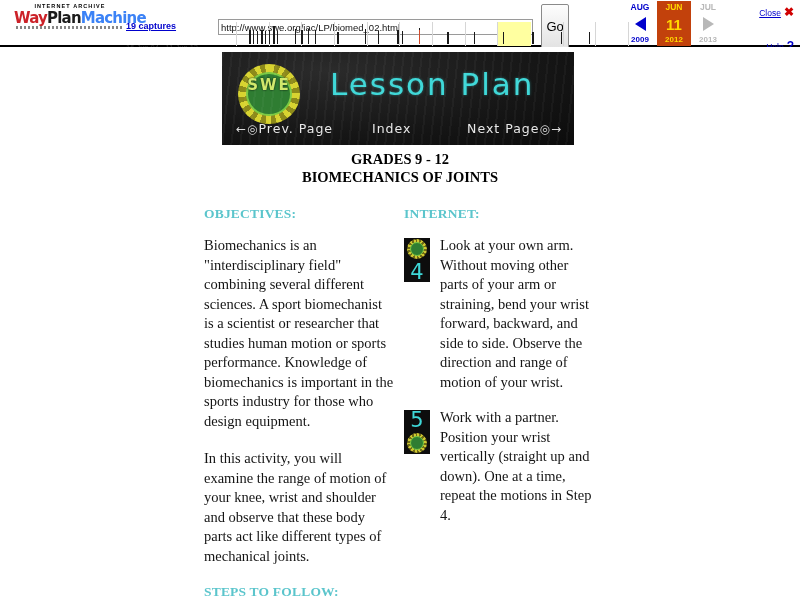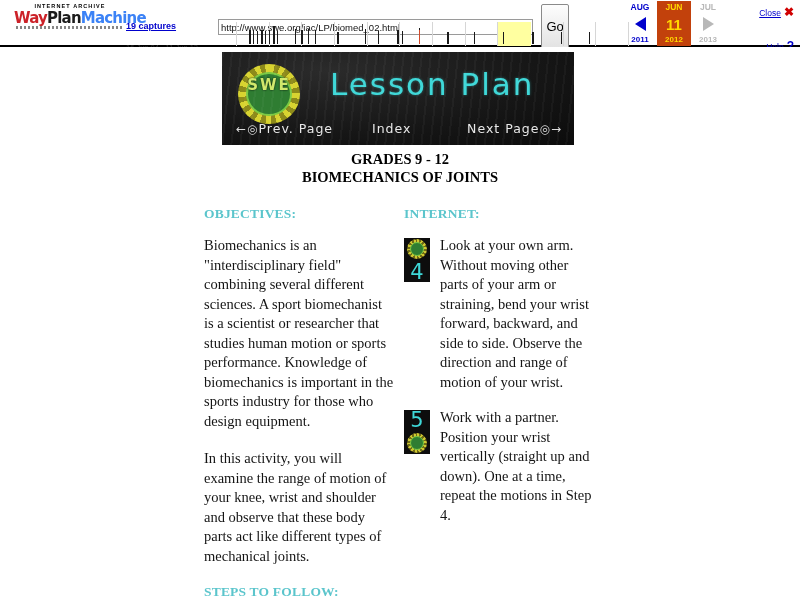--- a/index.html
+++ b/index.html
@@ -508,21 +508,21 @@
       <div class="wm-tick thick" style="left: 295px; height: 12px;"></div>
       <div class="wm-tick" style="left: 324px; height: 12px;"></div>
       <div class="wm-tick" style="left: 352px; height: 12px;"></div>
       <div class="wm-tick cur" style="left: 182px; height: 14px;"></div>
     </div>
 
   <div class="wm-dates">
     <div class="wm-dcol prev">
       <span class="wm-mon">AUG</span>
       <div class="wm-arrow-l"></div>
-      <span class="wm-yr">2011</span>
+      <span class="wm-yr">2009</span>
     </div>
     <div class="wm-dcol cur">
       <span class="wm-mon">JUN</span>
       <span class="wm-day">11</span>
       <span class="wm-yr">2012</span>
     </div>
     <div class="wm-dcol next">
       <span class="wm-mon">JUL</span>
       <div class="wm-arrow-r"></div>
       <span class="wm-yr">2013</span>

